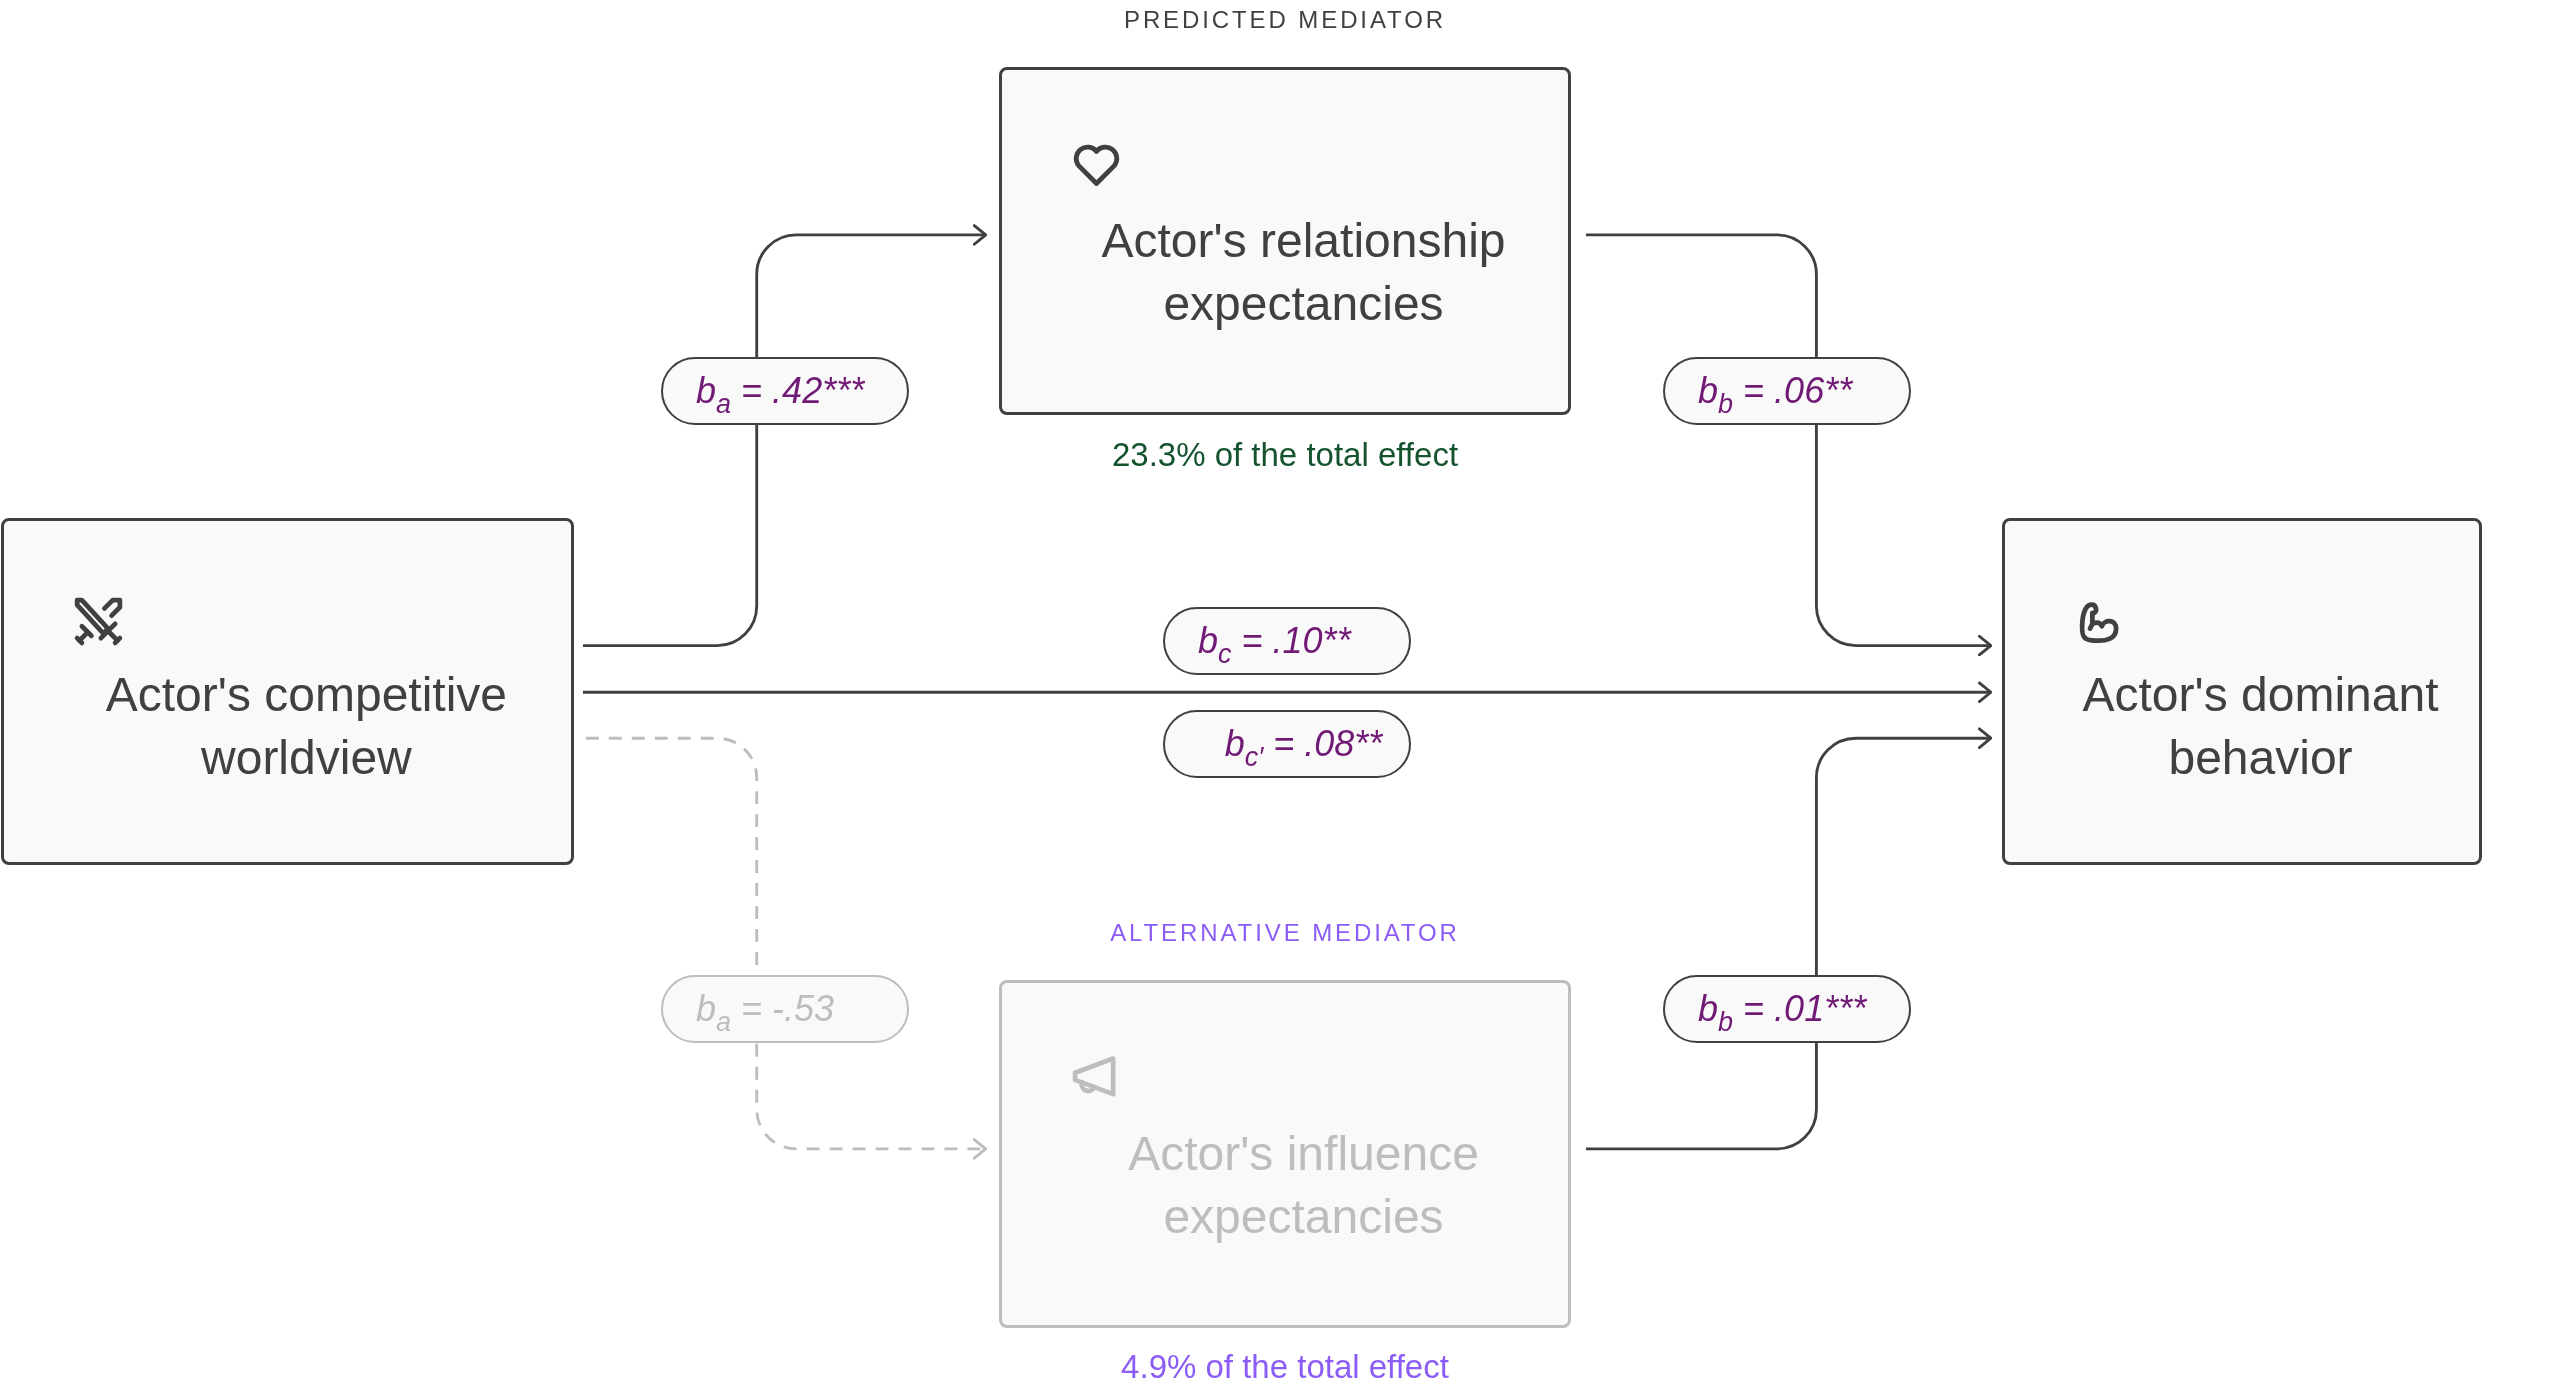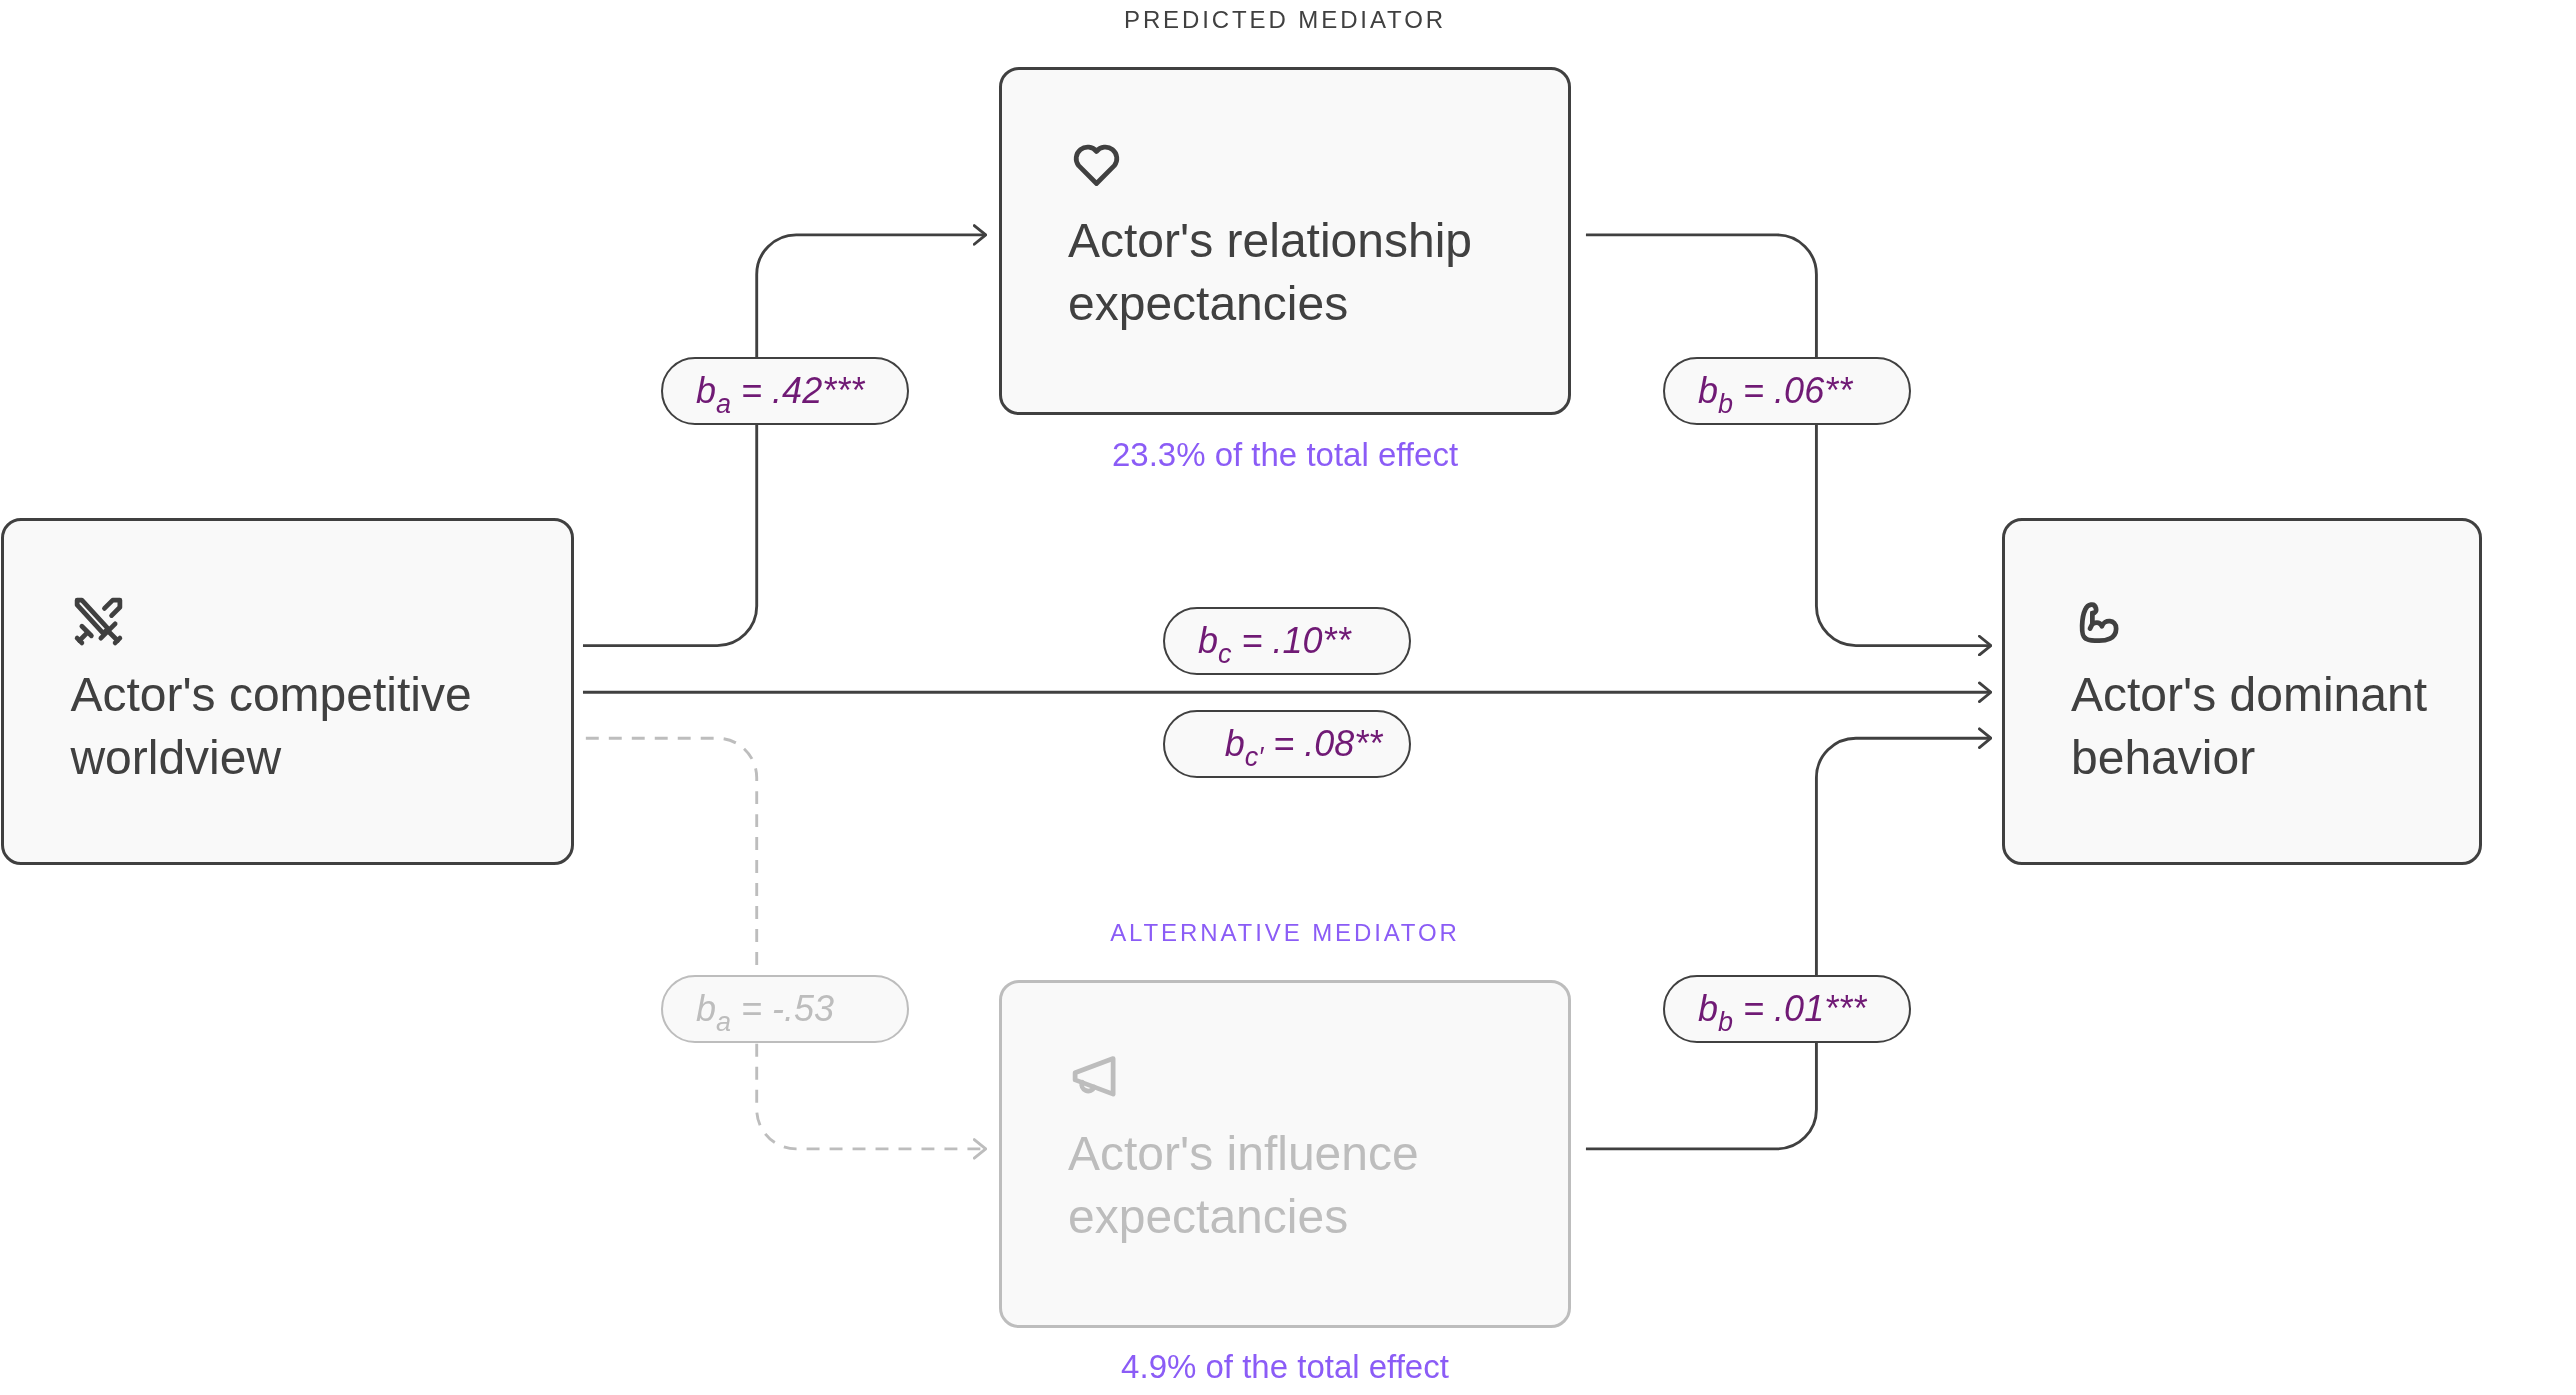--- a/index.html
+++ b/index.html
@@ -1,27 +1,27 @@
 <!DOCTYPE html>
 <html style="font-size:11.5px"><head>
   <meta charset="utf-8">
   <style>
     html, body { margin: 0; padding: 0; background: #ffffff; }
     body { width: 2576px; height: 1396px; position: relative; overflow: hidden;
            font-family: "Liberation Sans", "DejaVu Sans", sans-serif; color: #404040; }
     svg.edges { position: absolute; left: 0; top: 0; width: 2576px; height: 1396px; }
     .box { position: absolute; box-sizing: border-box; background: #f9f9f9;
-           border: 3.6px solid #404040; border-radius: 20px; }
+           border: 3.6px solid #404040; border-radius: 8px; text-align: center; }
     .box.muted { border-color: #bdbdbd; color: #bdbdbd; }
     .box .icon { position: absolute; left: 66px; width: 57px; height: 57px; }
     .box .label { position: absolute; left: 66px; right: 29px; font-size: 48px; line-height: 63px; }
     .section-title { position: absolute; width: 574px; text-align: center; font-size: 24px;
                      letter-spacing: 2.9px; color: #404040; }
     .section-title.muted { color: #8b5cf6; }
-    .effect { position: absolute; width: 574px; text-align: center; font-size: 33px; color: #8b5cf6; }
+    .effect { position: absolute; width: 574px; text-align: center; font-size: 33px; color: #14532d; }
     .effect.muted { color: #8b5cf6; }
     .pill { position: absolute; box-sizing: border-box; height: 68px; border: 2.2px solid #404040;
             border-radius: 34px; background: #f9f9f9; font-style: italic; font-size: 36px;
             line-height: 63px; padding-left: 33px; white-space: nowrap; color: #701a75; }
     .pill.muted { border-color: #bdbdbd; color: #bdbdbd; }
     .pill sub { font-size: 27px; vertical-align: -10px; line-height: 0; }
   </style>
 </head>
 <body>
 

